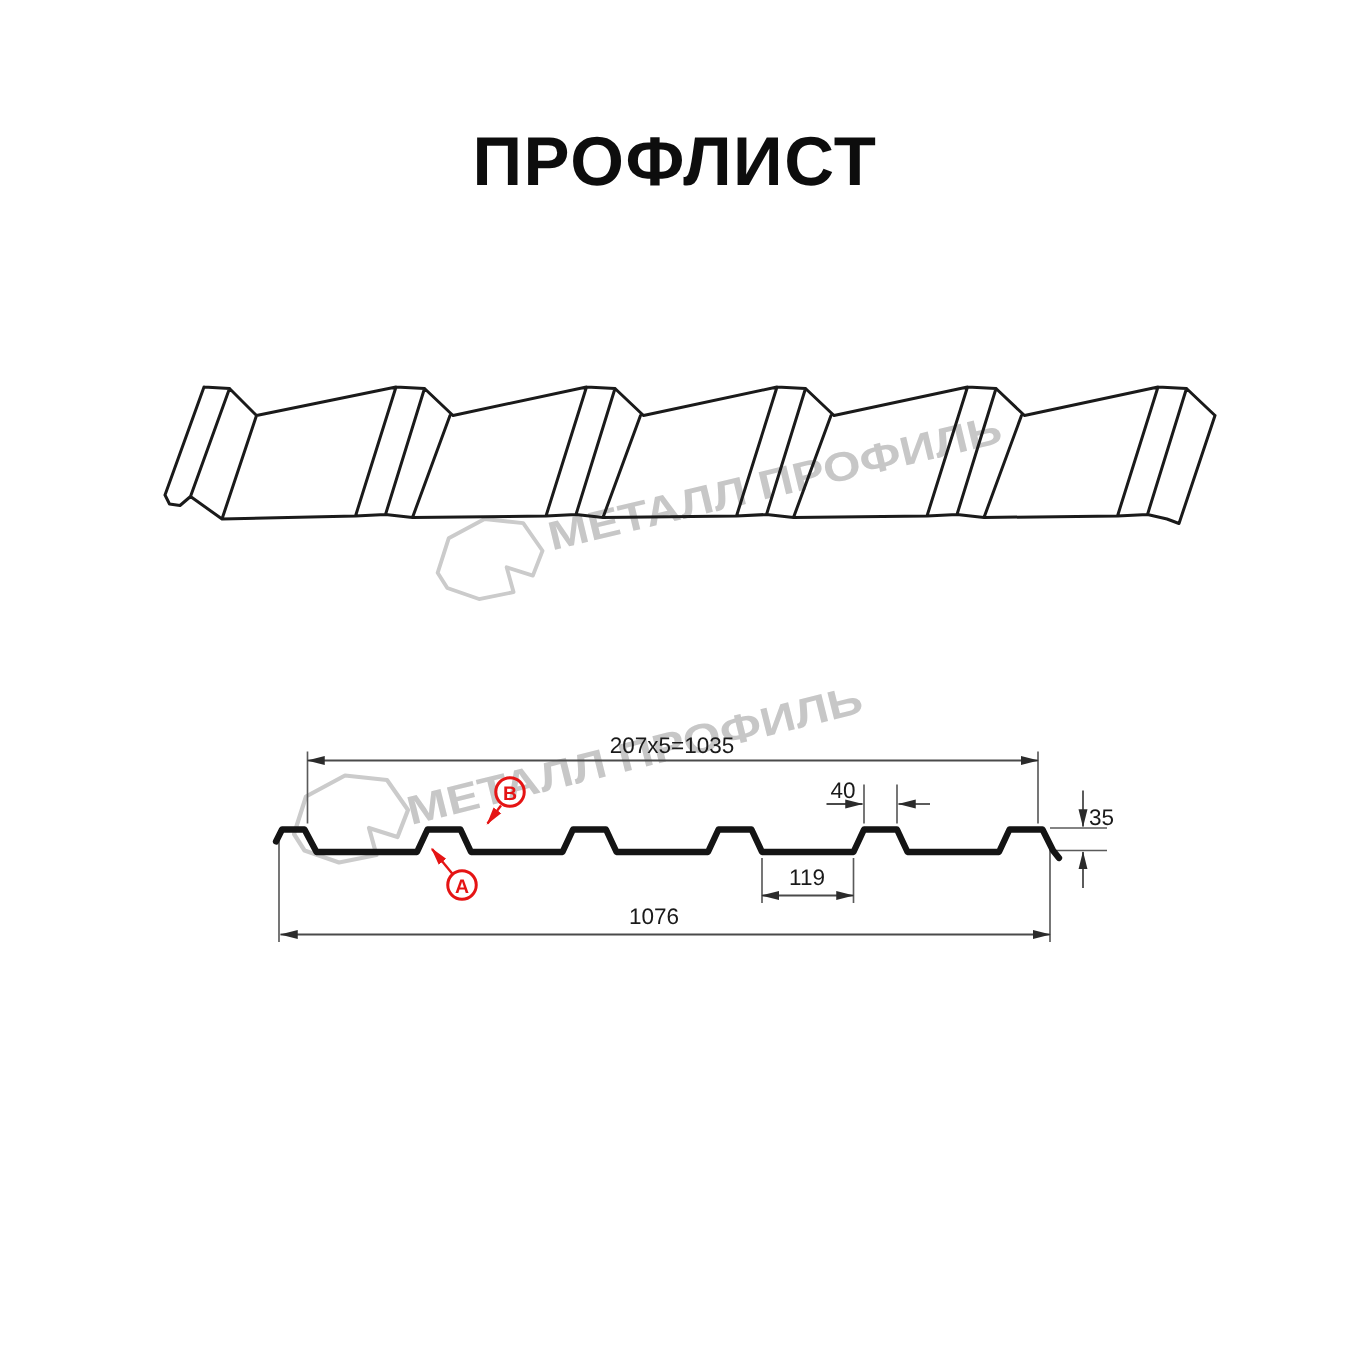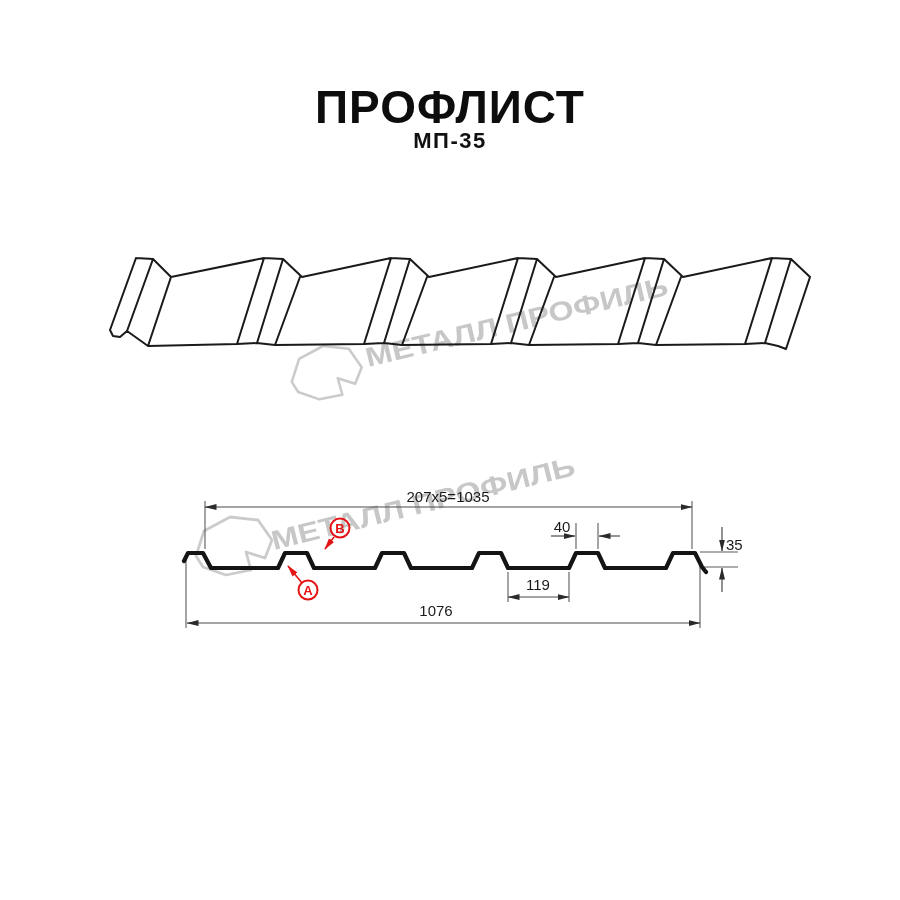--- a/index.html
+++ b/index.html
@@ -39,21 +39,20 @@
   .red-line{stroke:#e51414;stroke-width:1.6;fill:none;}
   .red-circle{stroke:#e51414;stroke-width:2;fill:none;}
   .red-letter{font-size:13px;font-weight:700;fill:#e51414;}
 </style>
 </head>
 <body>
 
 <div class="page">
 
   <h1 class="title">ПРОФЛИСТ</h1>
-  <div class="subtitle">МП-35</div>
 
   <svg width="900" height="900" viewBox="0 0 900 900">
     <defs>
       <marker id="dim-arrow" viewBox="0 0 12 8" markerWidth="12" markerHeight="8" refX="11.5" refY="4" orient="auto-start-reverse" markerUnits="userSpaceOnUse">
         <path d="M12,4 L0,1 L0,7 Z" fill="#2b2b2b"></path>
       </marker>
       <marker id="red-arrow" viewBox="0 0 12 8" markerWidth="12" markerHeight="8" refX="11" refY="4" orient="auto" markerUnits="userSpaceOnUse">
         <path d="M12,4 L0,0.8 L0,7.2 Z" fill="#e51414"></path>
       </marker>
       <path id="logo-mark" d="M3,39 L11,14 L37,0 L65,3 L79,23 L72,41 L53,35 L58,53 L33,58 L10,50 Z"></path>

